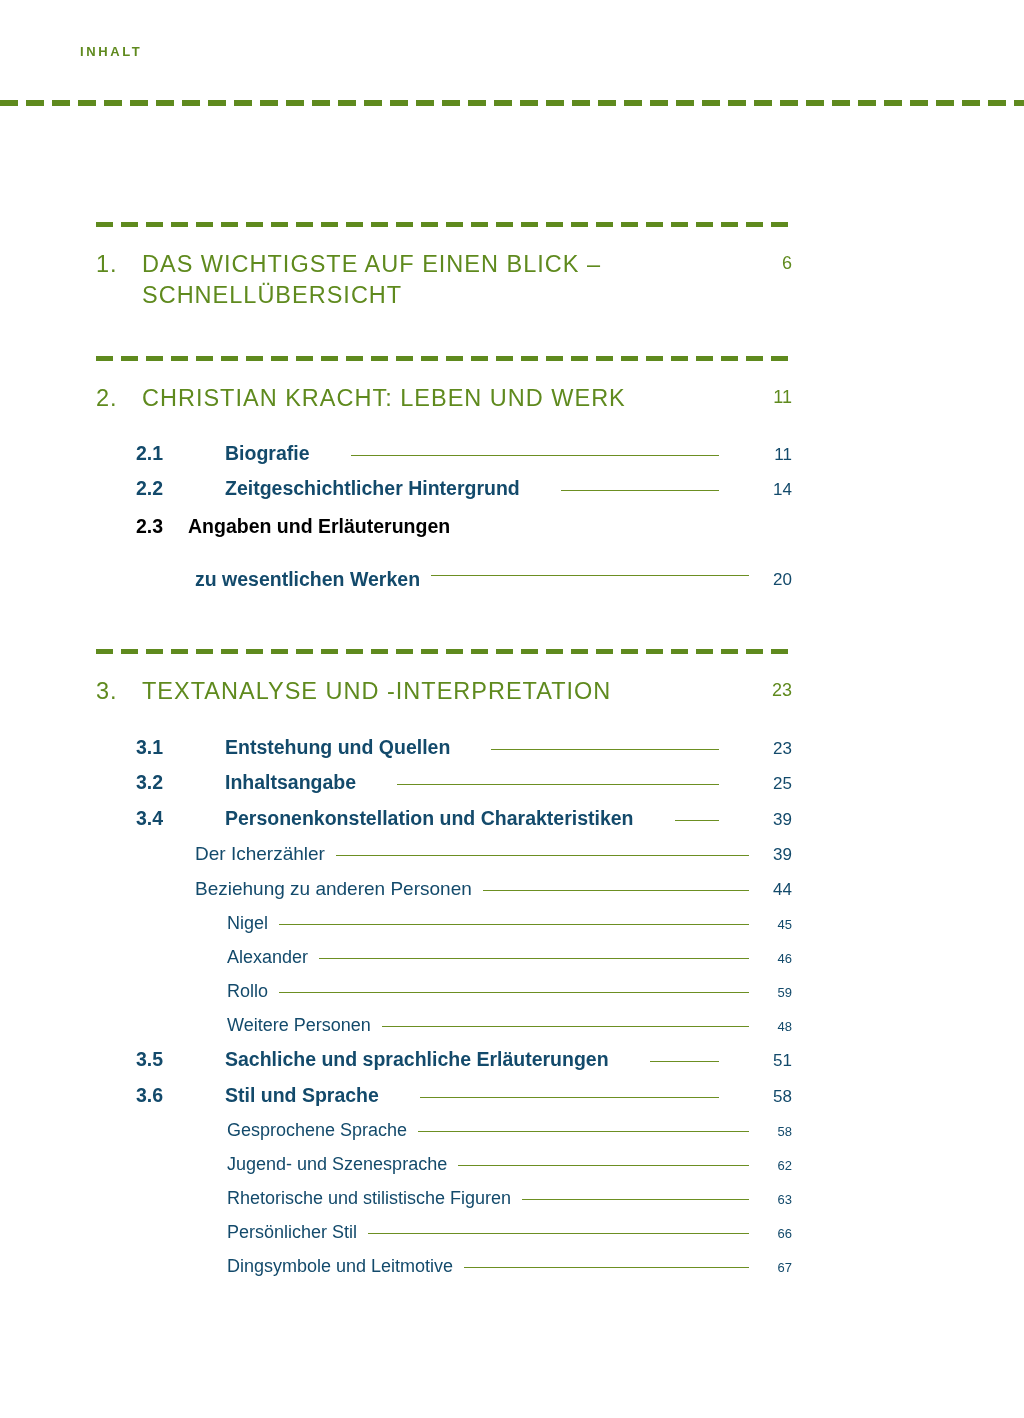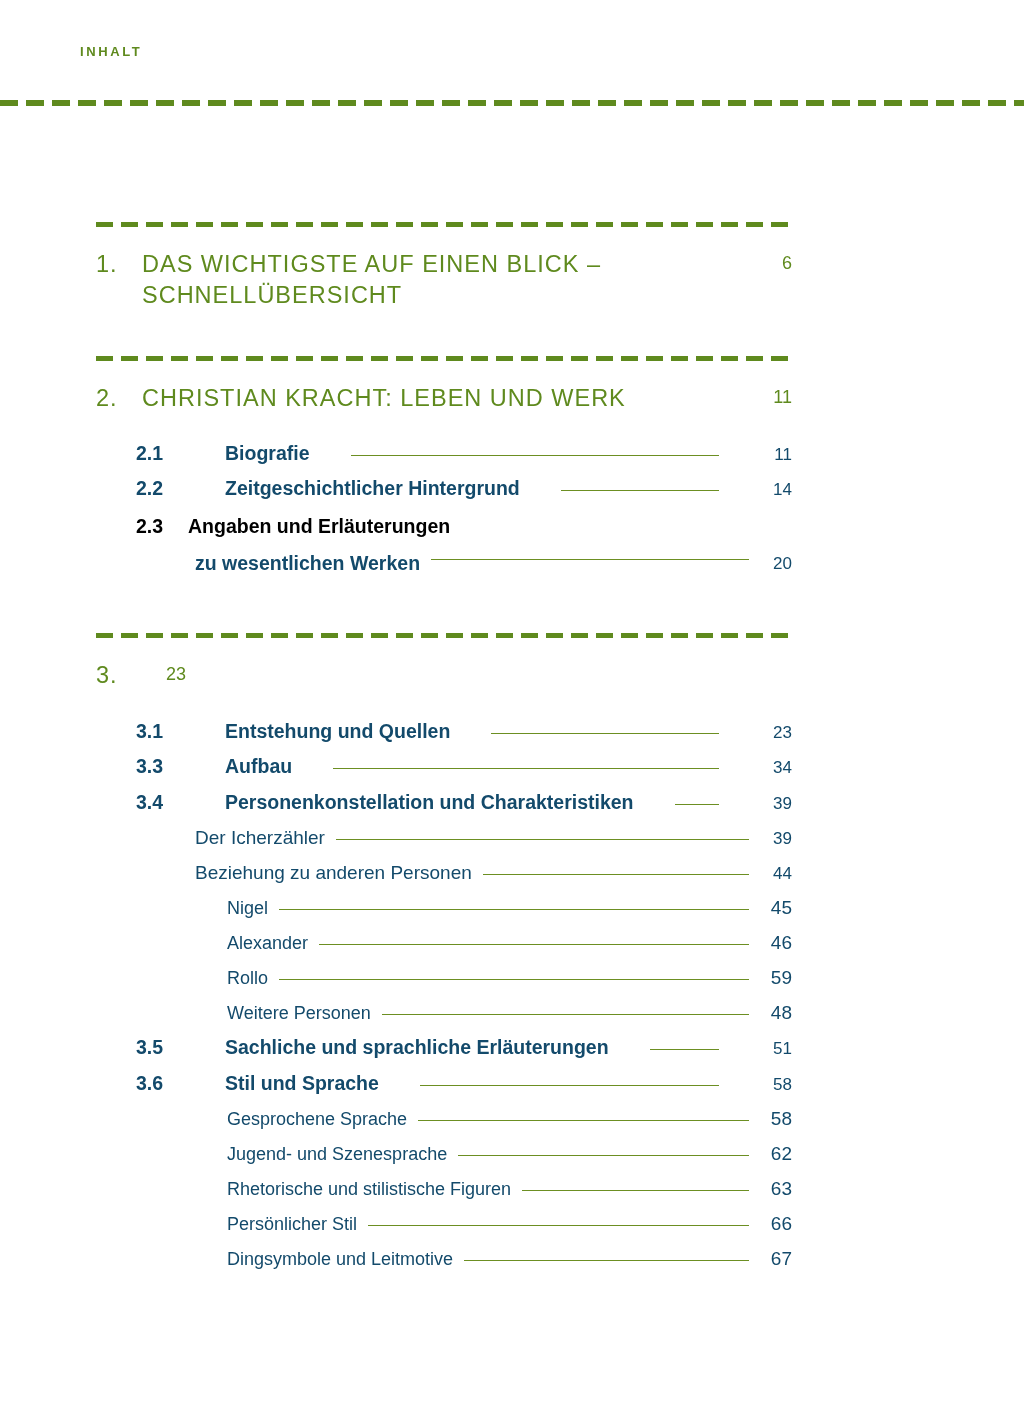--- a/index.html
+++ b/index.html
@@ -136,41 +136,41 @@
     font-weight: 700;
     padding-left: 40px;
     margin-bottom: 16px;
     gap: 30px;
   }
   .lvl2 .num { width: 52px; flex: 0 0 52px; }
   .lvl2 .page { font-size: 17px; font-weight: 400; }
 
   
   .lvl2.wrap { display: block; padding-left: 40px; margin-bottom: 16px; }
-  .lvl2.wrap .line1 { display: flex; align-items: flex-start; margin-bottom: 16px; }
+  .lvl2.wrap .line1 { display: flex; align-items: flex-start; margin-bottom: 32px; }
   .lvl2.wrap .line2 { display: flex; align-items: center; }
   .lvl2.wrap .line2 .num { width: 52px; flex: 0 0 52px; }
 
   
   .lvl3 {
     font-size: 19px;
     font-weight: 400;
     padding-left: 92px;
     margin-bottom: 16px;
   }
   .lvl3 .page { font-size: 17px; }
 
   
   .lvl4 {
     font-size: 18px;
     font-weight: 400;
     padding-left: 124px;
     margin-bottom: 16px;
   }
-  .lvl4 .page { font-size: 19px; }
+  .lvl4 .page { font-size: 13px; }
 
   
   .block-gap-lg { height: 44px; }
   .block-gap-md { height: 30px; }
 </style>
 </head>
 <body>
 
 <div class="running-head">INHALT</div>
 
@@ -229,39 +229,40 @@
       </div>
     </div>
   </div>
 
   <div class="block-gap-lg"></div>
 
   <div>
     <div class="chapter-rule"></div>
     <div class="chapter">
       <span class="num">3.</span>
+      <span class="title">TEXTANALYSE UND -INTERPRETATION</span>
       <span class="page">23</span>
     </div>
 
     <div class="block-gap-md"></div>
 
     <div class="entry lvl2">
       <span class="num">3.1</span>
       <span class="label">Entstehung und Quellen</span>
       <span class="leader"></span>
       <span class="page">23</span>
     </div>
 
-
-    <div class="entry lvl2">
-      <span class="num">3.3</span>
-      <span class="label">Aufbau</span>
-      <span class="leader"></span>
-      <span class="page">34</span>
-    </div>
+    <div class="entry lvl2">
+      <span class="num">3.2</span>
+      <span class="label">Inhaltsangabe</span>
+      <span class="leader"></span>
+      <span class="page">25</span>
+    </div>
+
 
     <div class="entry lvl2">
       <span class="num">3.4</span>
       <span class="label">Personenkonstellation und Charakteristiken</span>
       <span class="leader"></span>
       <span class="page">39</span>
     </div>
 
     <div class="entry lvl3">
       <span class="label">Der Icherzähler</span>

